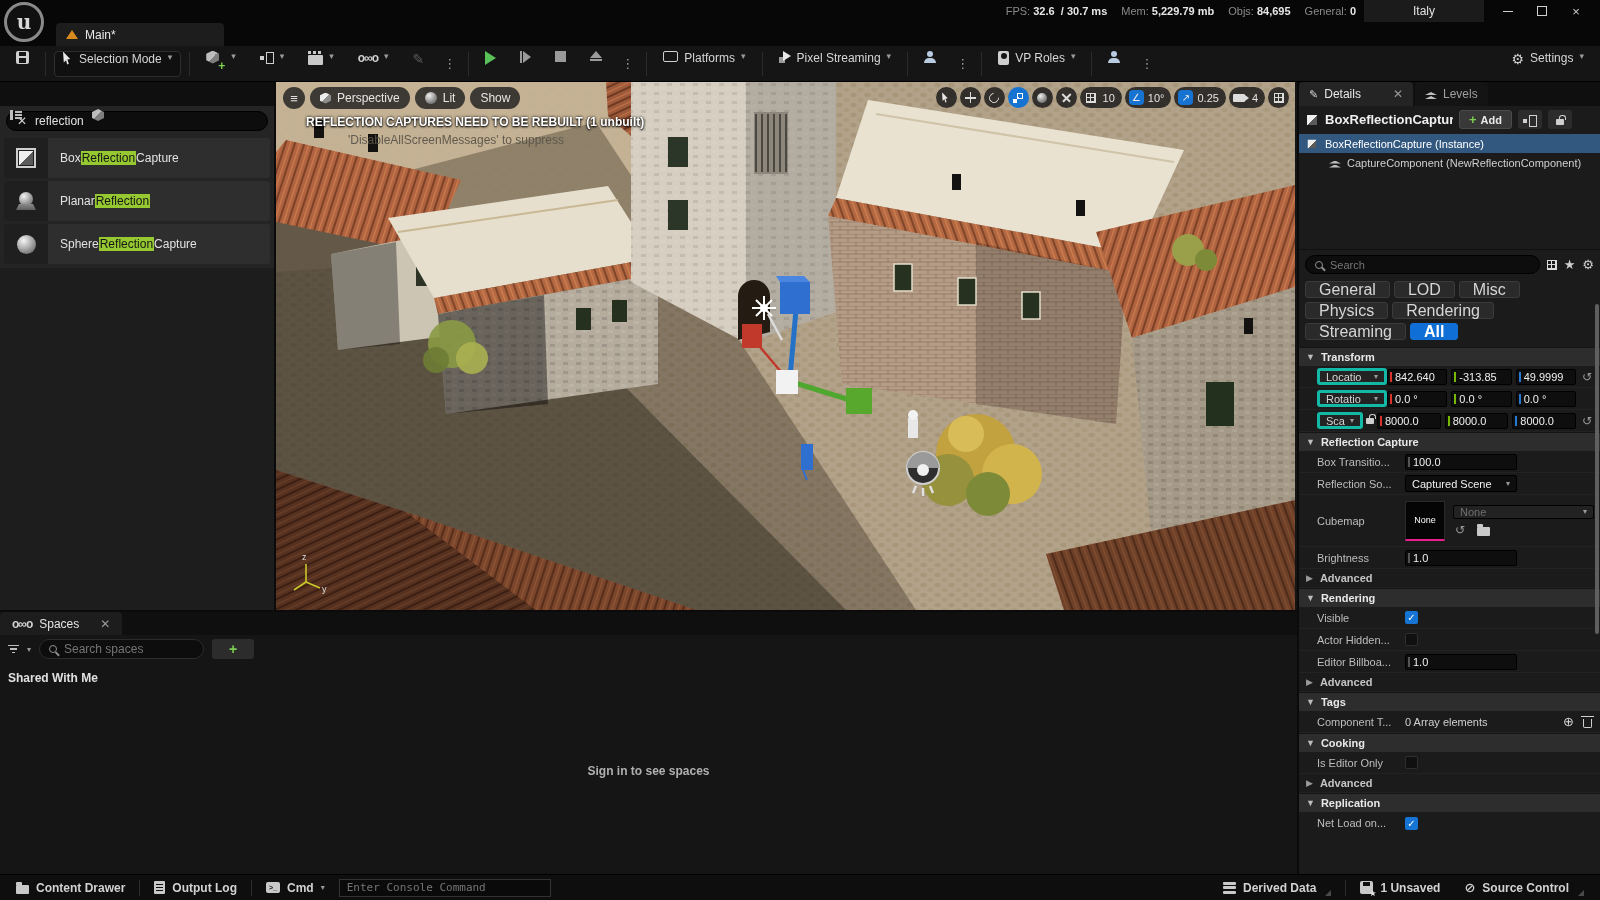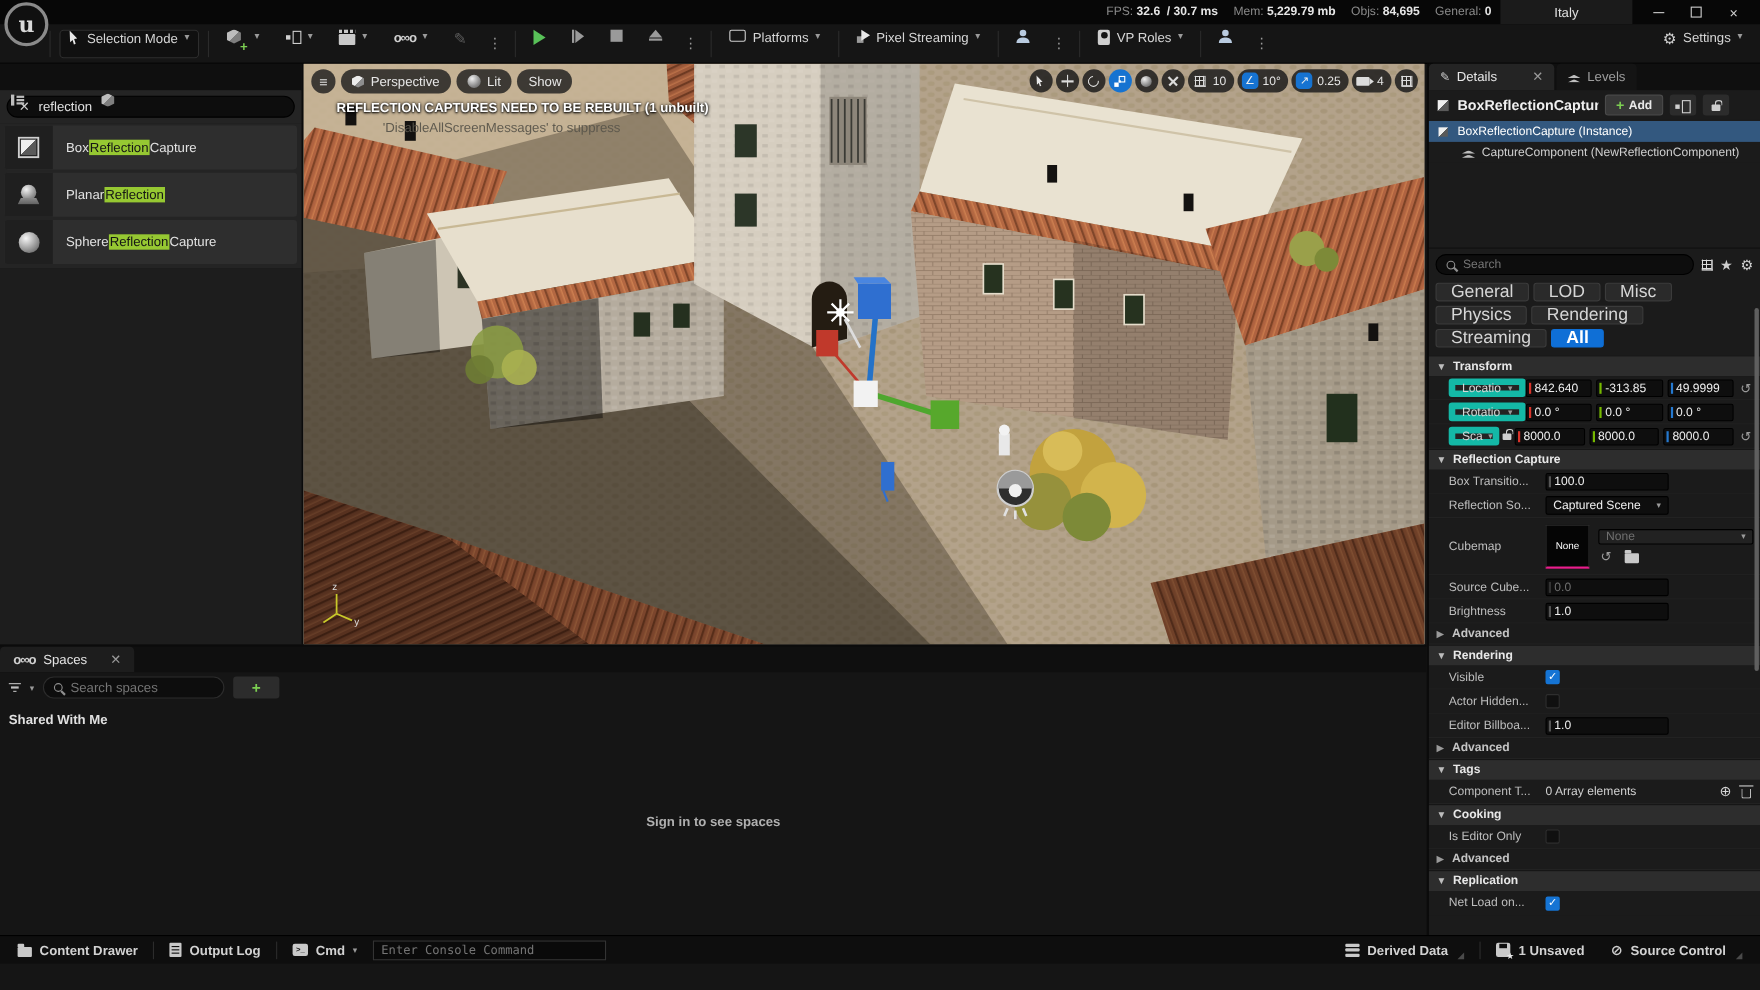--- a/index.html
+++ b/index.html
@@ -172,21 +172,21 @@
   .fbtn.on { background:#0f6fd6; border-color:#0f6fd6; color:#fff; font-weight:bold; }
   .shead { height:19px; background:#2d2d2d; display:flex; align-items:center; gap:6px; padding:0 7px; font-weight:bold; color:#e8e8e8; border-top:1px solid #151515; }
   .shead .arr { font-size:9px; color:#bdbdbd; }
   .drow { display:flex; align-items:center; height:22px; padding-left:18px; border-bottom:1px solid #222; background:#1b1b1b; }
   .dlabel { width:88px; color:#bdbdbd; white-space:nowrap; overflow:hidden; flex:none; }
   .dctl { display:flex; align-items:center; gap:4px; flex:1; padding-right:6px; }
   .numfield { display:flex; align-items:center; background:#0e0e0e; border:1px solid #000; border-radius:2px; height:16px; flex:1; overflow:hidden; }
   .numfield .cbar { width:2px; height:10px; margin:0 3px 0 2px; flex:none; }
   .numfield span { color:#efefef; font-size:11px; white-space:nowrap; }
   .numfield.dim span { color:#6f6f6f; }
-  .axisbtn { display:flex; align-items:center; gap:5px; background:#232323; border:6px solid #14b8a6; border-radius:3px; height:17px; padding:0 6px; color:#d6d6d6; width:70px; flex:none; }
+  .axisbtn { display:flex; align-items:center; gap:5px; background:#232323; border:3px solid #14b8a6; border-radius:3px; height:17px; padding:0 6px; color:#d6d6d6; width:70px; flex:none; }
   .axisbtn .chv { margin-left:auto; font-size:8px; color:#9a9a9a; }
   .resetic { color:#9a9a9a; font-size:12px; width:14px; text-align:center; flex:none; }
   .ddrop { display:flex; align-items:center; background:#0e0e0e; border:1px solid #000; border-radius:2px; height:17px; flex:1; padding:0 6px; color:#efefef; }
   .ddrop .chv { margin-left:auto; font-size:8px; color:#9a9a9a; }
   .cubemaprow { display:flex; align-items:center; min-height:52px; padding-left:18px; border-bottom:1px solid #222; }
   .thumb { width:40px; height:40px; background:#050505; border:1px solid #2a2a2a; border-bottom:2px solid #e91e8c; display:flex; align-items:center; justify-content:center; color:#fff; font-size:9px; flex:none; }
   .cubright { display:flex; flex-direction:column; gap:4px; margin-left:8px; flex:1; padding-right:6px; }
   .ddrop.dim { color:#6f6f6f; background:#222; }
   .assetbtns { display:flex; gap:10px; align-items:center; }
   .checkbox { width:13px; height:13px; border-radius:2px; display:flex; align-items:center; justify-content:center; font-size:10px; }
@@ -236,20 +236,26 @@
     <div class="projecttab">
         <span>Italy</span>
       </div>
     <div class="winbtns">
       <span class="wb wb-min"></span>
       <span class="wb wb-restore"></span>
       <span class="wb">×</span>
     </div>
   </div>
 
+  <div class="tabbar">
+    <div class="leveltab">
+      <span class="mountain"></span>
+      <span>Main*</span>
+    </div>
+  </div>
 
   <div class="toolbar">
     <div class="tbtn">
         <span class="disk"></span>
       </div>
     <div class="tsep"></div>
     <div class="tbtn pillbtn">
       <span class="cursoric"></span>
       <span>Selection Mode</span>
         <span class="chv">▾</span>
@@ -776,29 +782,20 @@
               <span>None</span>
               <span class="chv">▾</span>
             </span>
           <span class="assetbtns">
             <span class="resetic">↺</span>
             <span class="folderic"></span>
           </span>
         </span>
       </div>
       <div class="drow">
-        <span class="dlabel">Source Cube...</span>
-        <span class="dctl">
-            <span class="numfield dim" style="max-width:112px">
-              <span class="cbar" style="background:#333"></span>
-              <span>0.0</span>
-            </span>
-          </span>
-      </div>
-      <div class="drow">
         <span class="dlabel">Brightness</span>
         <span class="dctl">
             <span class="numfield" style="max-width:112px">
               <span class="cbar" style="background:#555"></span>
               <span>1.0</span>
             </span>
           </span>
       </div>
       <div class="advrow">
           <span class="arr">▶</span>

